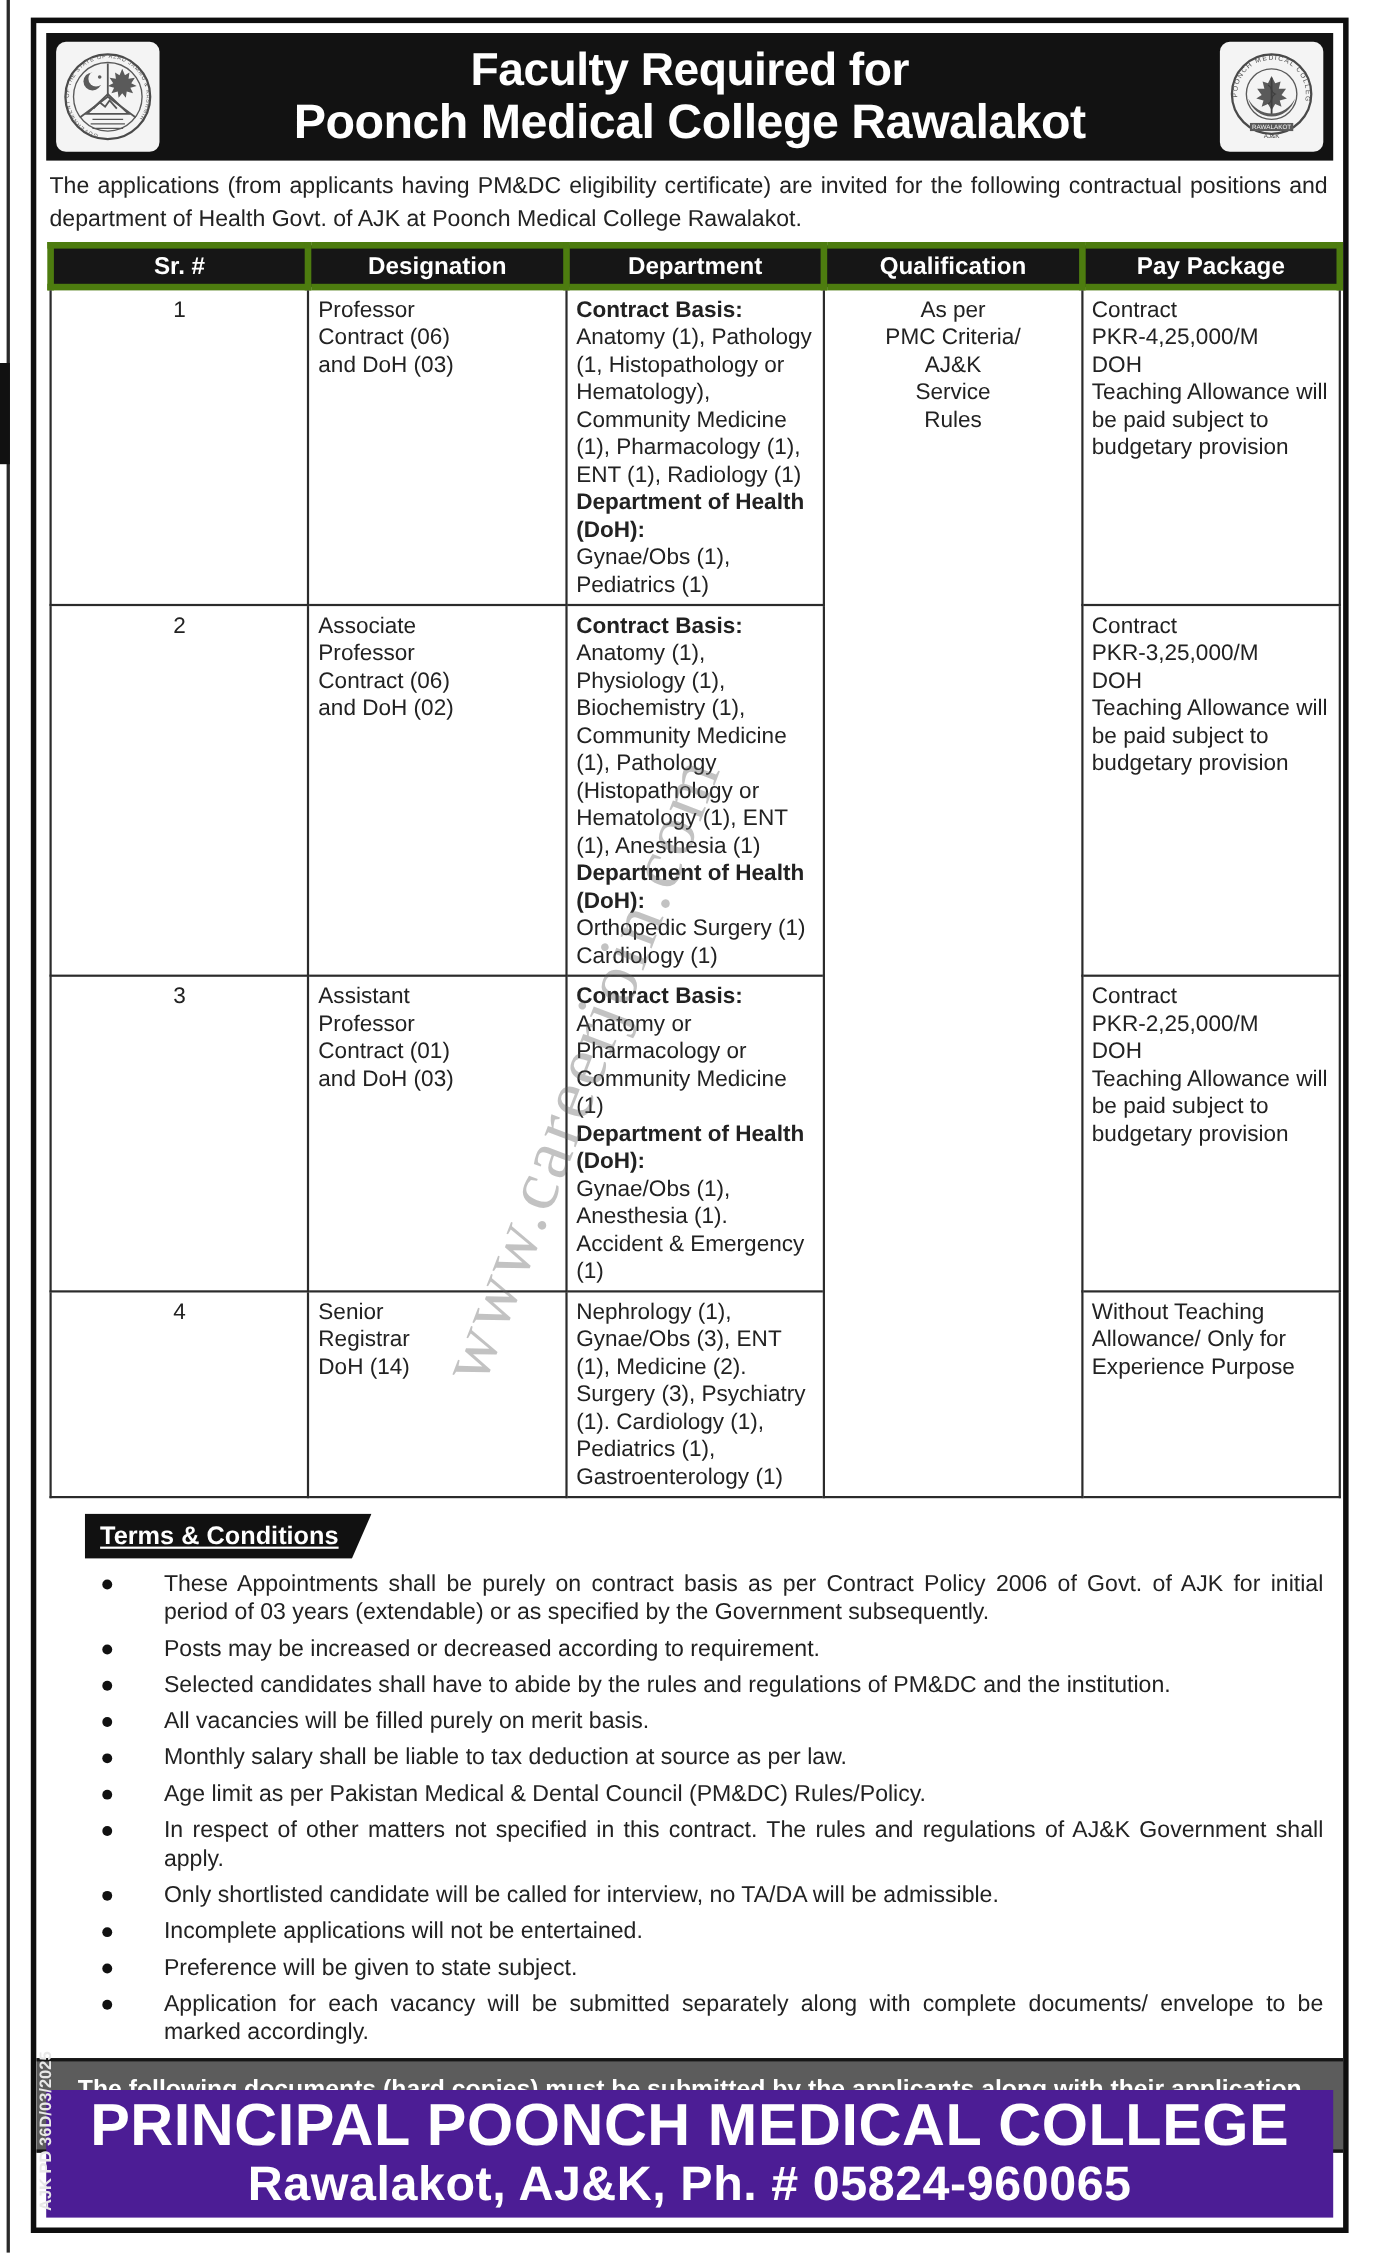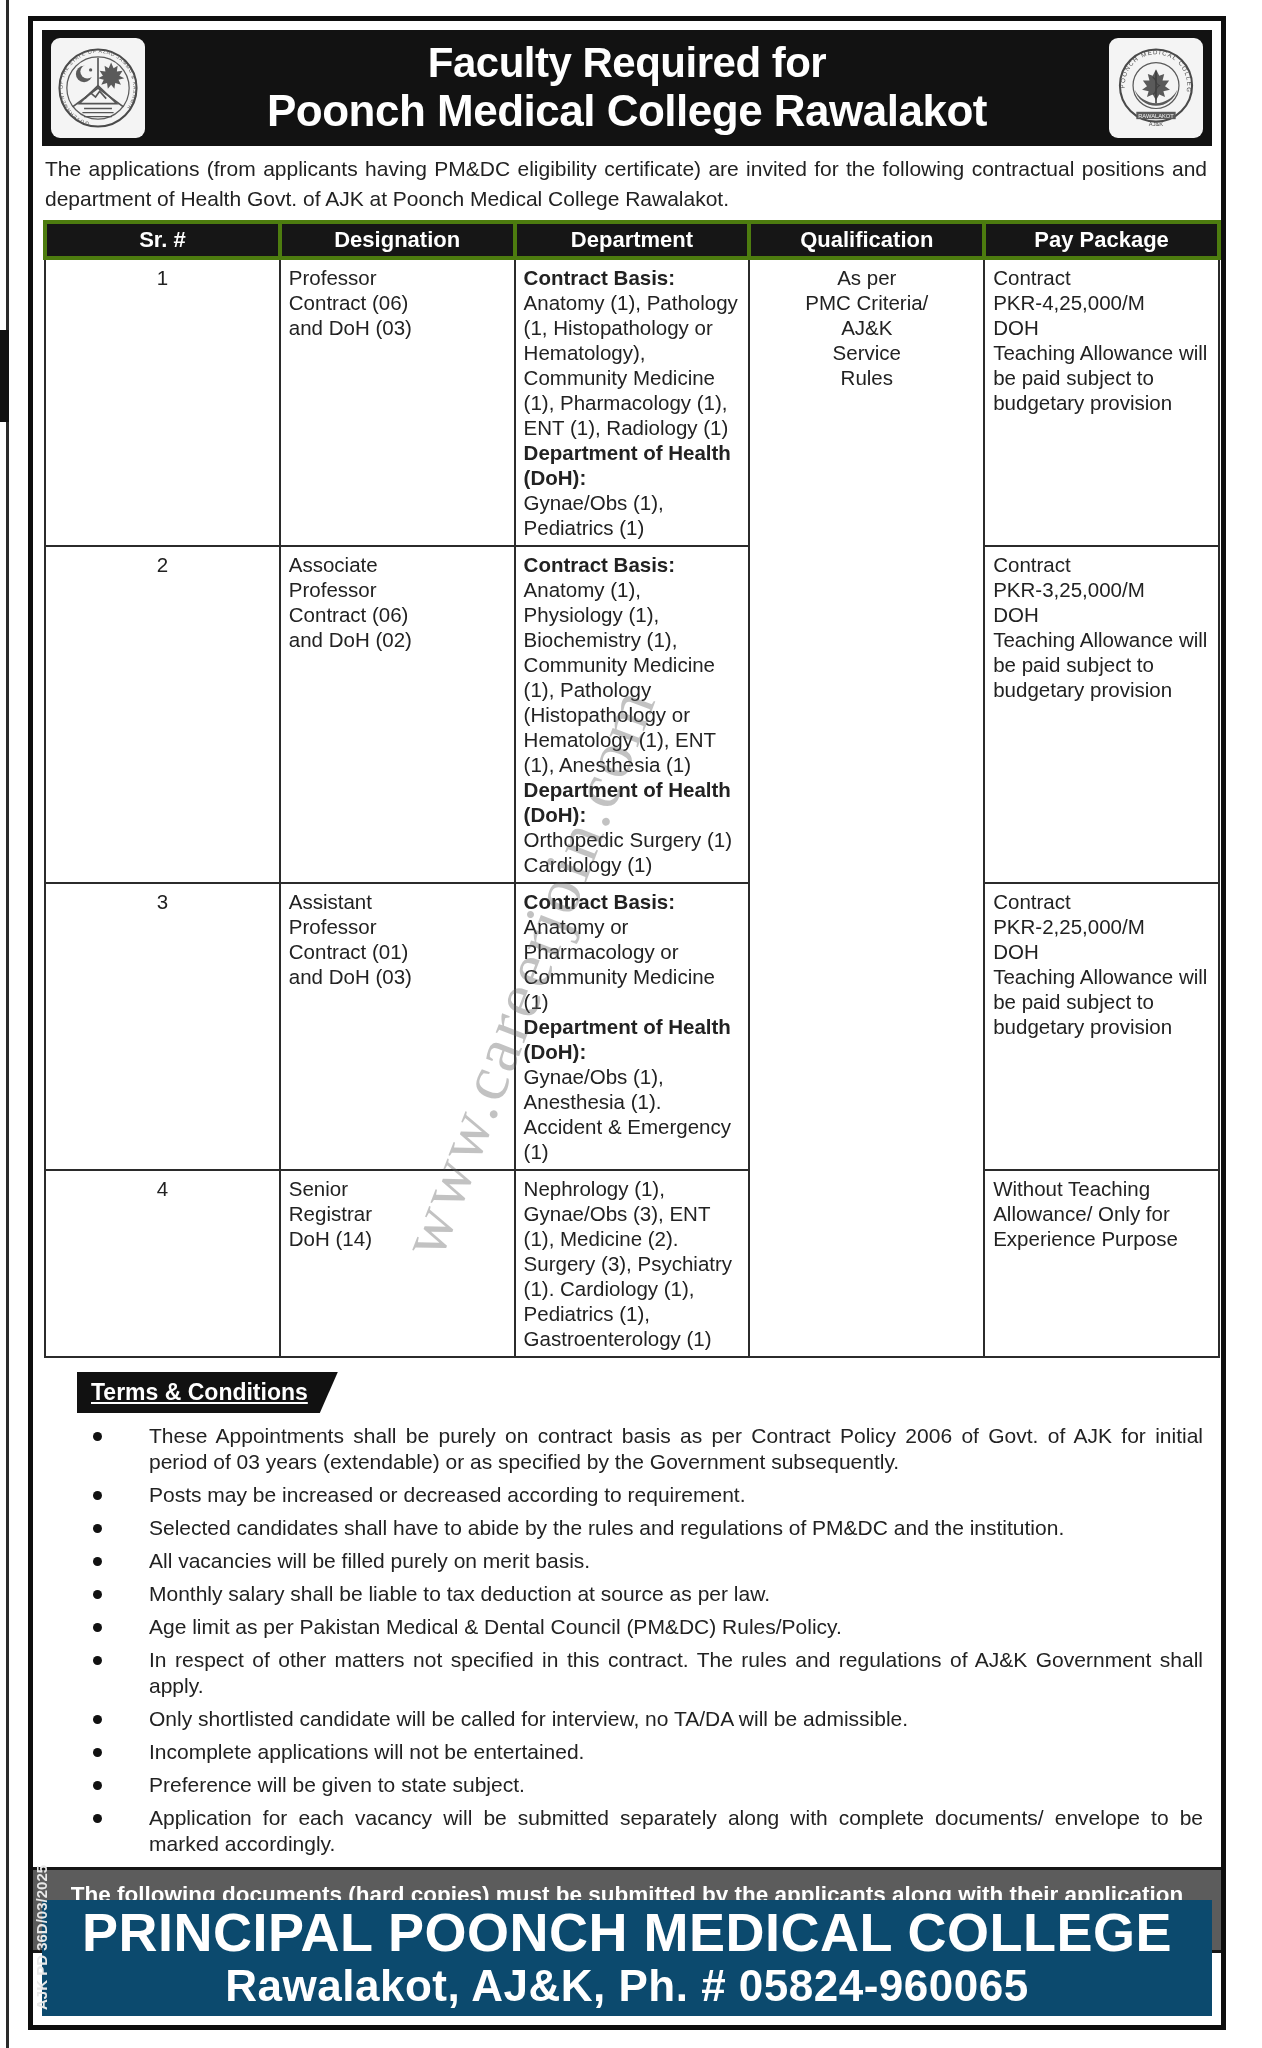--- a/index.html
+++ b/index.html
@@ -14,21 +14,21 @@
   .header{margin:9px 9px 6px 9px;background:#121212;display:flex;align-items:center;justify-content:space-between;padding:7px 9px;height:102px;}
   .logo-box{width:94px;height:100px;background:#f4f4f4;border-radius:9px;display:flex;align-items:center;justify-content:center;flex:0 0 auto;}
   .title-wrap{flex:1;text-align:center;color:#fff;font-weight:bold;letter-spacing:-0.5px;}
   .title-line1{font-size:42px;line-height:1.1;}
   .title-line2{font-size:44px;line-height:1.15;}
 
   .intro{margin:8px 14px 6px 12px;font-size:21px;line-height:30px;text-align:justify;color:#222;}
 
   
   table.jobs{border-collapse:collapse;width:1178px;margin:4px 10px 0 10px;table-layout:fixed;}
-  table.jobs th{background:#161616;color:#fff;font-size:22px;font-weight:bold;padding:3px 2px;border:4px solid #4d7c0f;}
+  table.jobs th{background:#161616;color:#fff;font-size:22px;font-weight:bold;padding:3px 2px;border:6px solid #4d7c0f;}
   table.jobs td{border:2px solid #2b2b2b;font-size:20.5px;line-height:25px;padding:5px 8px;vertical-align:top;color:#222;}
   td.sr{ text-align:center;vertical-align:middle;width:52px;}
   td.desig{width:148px;white-space:pre-line;}
   td.dept{width:560px;}
   td.qual{width:148px;text-align:center;vertical-align:middle;white-space:pre-line;}
   td.pay{width:246px;text-align:left;vertical-align:middle;white-space:pre-line;}
   .dept p{margin:0;}
   .dept .b{font-weight:bold;}
   .pre{white-space:pre-line;}
 
@@ -37,21 +37,21 @@
 
   
   ul.bullets{list-style:none;margin:6px 0 0 0;padding:0 18px 0 0;}
   ul.bullets li{position:relative;padding-left:116px;font-size:21px;line-height:26px;margin-bottom:7px;text-align:justify;color:#222;}
   ul.bullets li::before{content:"";position:absolute;left:60px;top:9px;width:9px;height:9px;border-radius:50%;background:#111;}
 
   
   .gray-banner{background:#5c5c5c;color:#fff;font-weight:bold;font-size:22.5px;line-height:31px;text-align:center;padding:9px 28px;margin:10px 0 8px 0;border-top:3px solid #161616;border-bottom:3px solid #161616;}
 
   
-  .footer{position:absolute;left:9px;right:9px;bottom:9px;height:116px;background:#0c4a6e;color:#fff;display:flex;flex-direction:column;align-items:center;justify-content:center;}
+  .footer{position:absolute;left:9px;right:9px;bottom:9px;height:116px;background:#4c1d95;color:#fff;display:flex;flex-direction:column;align-items:center;justify-content:center;}
   .footer-line1{font-size:54px;font-weight:bold;letter-spacing:0.5px;line-height:1.05;}
   .footer-line2{font-size:44px;font-weight:bold;letter-spacing:0.5px;line-height:1.15;}
   .footer-code{position:absolute;left:8px;bottom:6px;transform-origin:0 100%;transform:rotate(-90deg);font-size:15px;font-weight:bold;color:#e8e8e8;white-space:nowrap;}
 
   
   .watermark{position:absolute;left:420px;top:1215px;transform-origin:0 50%;transform:rotate(-69deg);font-family:"Liberation Serif",serif;font-size:66px;letter-spacing:3px;color:rgba(95,95,95,0.38);white-space:nowrap;pointer-events:none;z-index:5;}
 
   svg text{font-family:"Liberation Sans",sans-serif;}
 </style>
 </head>

